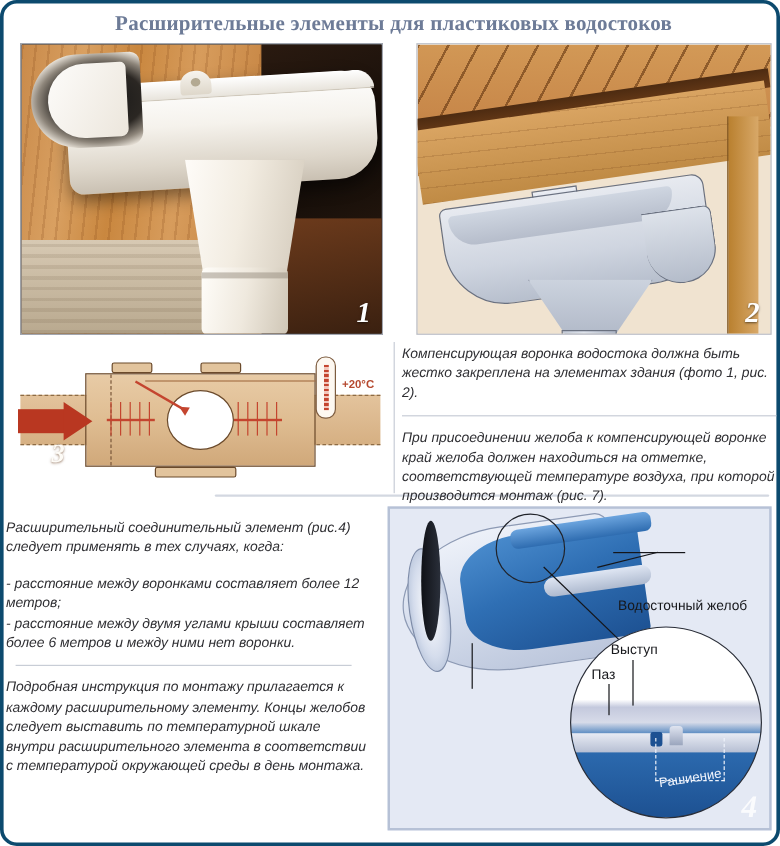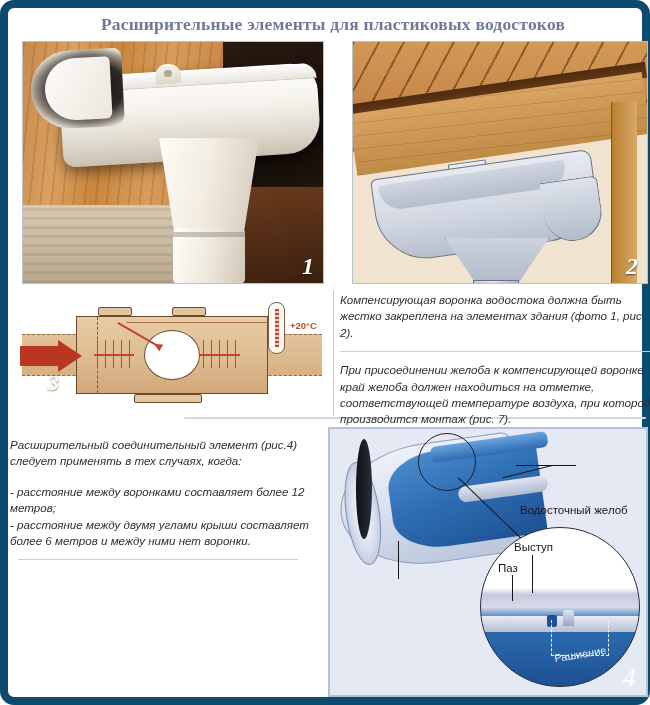--- a/index.html
+++ b/index.html
@@ -6,21 +6,21 @@
   body {
     width: 650px; height: 705px;
     background: #ffffff;
     font-family: "Liberation Sans", sans-serif;
     overflow: hidden;
   }
   .page {
     position: relative;
     width: 650px; height: 705px;
     background: #ffffff;
-    border: 8px solid #0c4a6e;
+    border: 3px solid #0c4a6e;
     border-radius: 14px;
   }
 
   
   .title-bar {
     position: absolute; left: 0; top: 6px; width: 650px;
     text-align: center;
   }
   .title-bar .title {
     font-family: "Liberation Serif", serif;
@@ -472,20 +472,21 @@
     <p class="para">Компенсирующая воронка водостока должна быть жестко закреплена на элементах здания (фото 1, рис. 2).</p>
     <div class="rule wide"></div>
     <p class="para">При присоединении желоба к компенсирующей воронке край желоба должен находиться на отметке, соответствующей температуре воздуха, при которой производится монтаж (рис. 7).</p>
   </div>
 
   <div id="txt-left">
     <p class="para">Расширительный соединительный элемент (рис.4) следует применять в тех случаях, когда:</p>
     <p class="para" style="white-space:pre-line; margin-top:14px;"> -  расстояние между воронками составляет более 12  метров;
  - расстояние между двумя углами крыши составляет более 6 метров и между ними нет воронки.</p>
     <div class="rule" style="width:280px; margin-left:8px;"></div>
+    <p class="para">Подробная инструкция по монтажу прилагается к каждому расширительному элементу. Концы желобов следует выставить по температурной шкале внутри расширительного элемента в соответствии с температурой окружающей среды в день монтажа.</p>
   </div>
 
   <div id="fig4">
     <div class="f4-sleeve">
       <div class="f4-sleeve-in"></div>
     </div>
     <div class="f4-blackring"></div>
     <div class="f4-gutter"></div>
     <div class="f4-gutter-top"></div>
     <div class="f4-rim"></div>

